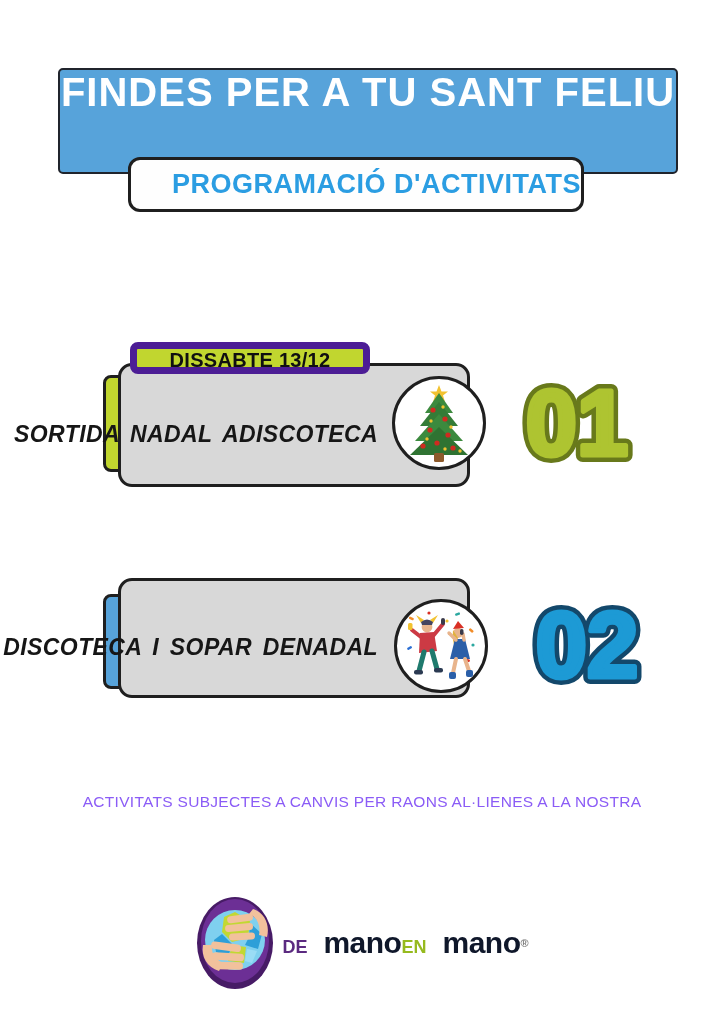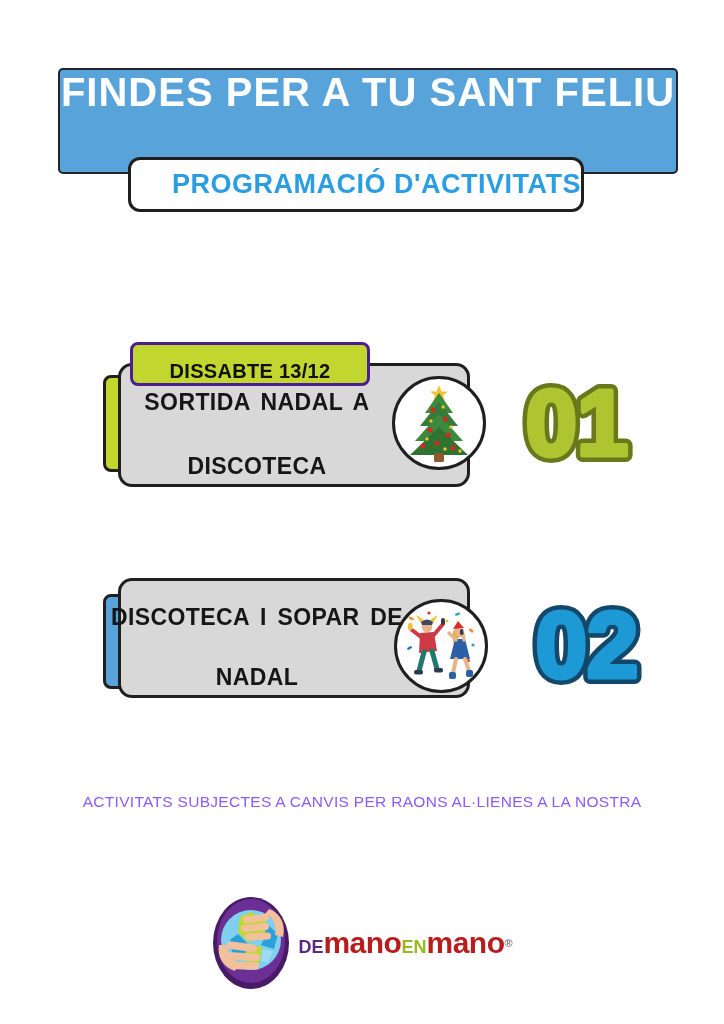--- a/index.html
+++ b/index.html
@@ -32,30 +32,30 @@
     position:absolute;left:-15px;width:42px;border:3px solid #1f1f1f;border-radius:8px;
     box-sizing:border-box;z-index:0;
   }
   .card-1 .accent-bar{top:12px;height:97px;background:#c1d62f;}
   .card-2 .accent-bar{top:16px;height:95px;background:#57a3da;}
   .card-body{
     position:absolute;left:0;top:0;right:0;bottom:0;background:#d8d8d8;
     border:3px solid #1f1f1f;border-radius:14px;z-index:1;box-sizing:border-box;
   }
   .date-badge{
-    position:absolute;left:12px;top:-21px;height:44px;z-index:3;
-    border:3px solid #4c1d95;border-radius:8px;box-sizing:border-box;
-    display:flex;align-items:flex-end;justify-content:center;
+    position:absolute;left:12px;top:-21px;height:32px;z-index:3;
+    border:7px solid #4c1d95;border-radius:8px;box-sizing:border-box;
+    display:flex;align-items:flex-start;justify-content:center;
   }
   .card-1 .date-badge{width:240px;background:#c1d62f;}
   .card-2 .date-badge{width:233px;background:#57a3da;}
   .date-badge span{font-size:20px;font-weight:bold;color:#101010;letter-spacing:.3px;}
   .card-title{
     position:absolute;left:18px;right:92px;top:24px;bottom:6px;z-index:2;
-    display:flex;flex-direction:column;align-items:center;justify-content:space-between;
+    display:flex;flex-direction:row;align-items:center;justify-content:flex-end;font-style:italic;
   }
   .card-title .line{
     font-size:23px;font-weight:bold;color:#161616;line-height:30px;
     text-align:center;letter-spacing:.4px;word-spacing:4px;white-space:nowrap;
   }
   .emoji-circle{
     position:absolute;width:94px;height:94px;background:#ffffff;
     border:3px solid #1f1f1f;border-radius:50%;z-index:2;box-sizing:border-box;
     display:flex;align-items:center;justify-content:center;
   }
@@ -70,21 +70,21 @@
     position:absolute;left:0;right:0;top:788px;text-align:center;
     font-size:15.5px;color:#8b5cf6;line-height:27px;letter-spacing:.3px;
   }
   
   .footer-logo{
     position:absolute;left:0;right:0;top:895px;
     display:flex;align-items:center;justify-content:center;gap:7px;
   }
   .wordmark{white-space:nowrap;font-weight:bold;}
   .wordmark .caps-purple{color:#5b2a80;font-size:18px;}
-  .wordmark .lower-purple{color:#b91c1c;font-size:30px;letter-spacing:-.5px;}
+  .wordmark .lower-purple{color:#0f172a;font-size:30px;letter-spacing:-.5px;margin-left:16px;}
   .wordmark .caps-green{color:#96ba1e;font-size:18px;}
   .wordmark .reg{color:#7a7a7a;font-size:11px;vertical-align:super;}
 </style>
 </head>
 <body>
 
 <div class="page">
 
   <div class="header-banner">
     <div class="title">FINDES PER A TU SANT FELIU</div>

